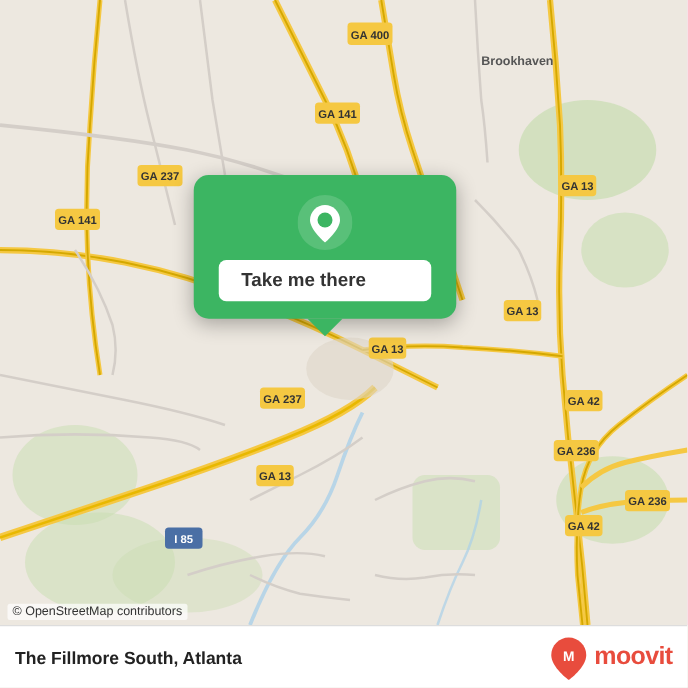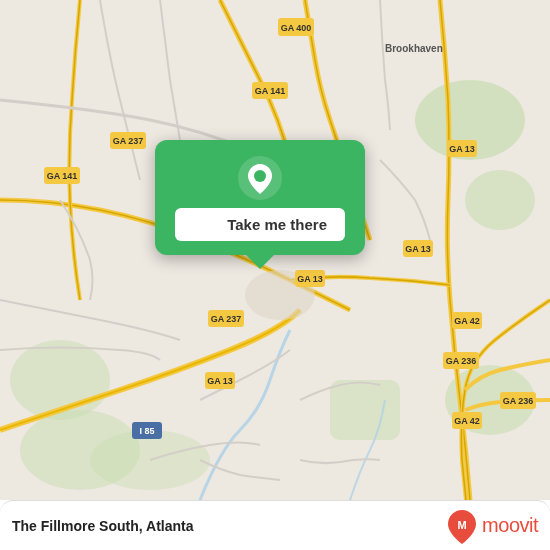--- a/index.html
+++ b/index.html
@@ -30,21 +30,20 @@
     
     #bottom-bar {
       width: 550px;
       height: 50px;
       background: #fff;
       display: flex;
       align-items: center;
       justify-content: space-between;
       padding: 0 12px;
       border-top: 1px solid #ddd;
-      border-radius: 13px;
     }
 
     .bottom-info {
       display: flex;
       flex-direction: column;
     }
 
     .bottom-title {
       font-size: 14px;
       font-weight: 600;
@@ -89,38 +88,38 @@
     .take-me-there-btn {
       background: #fff;
       color: #333;
       border: none;
       border-radius: 6px;
       font-size: 15px;
       font-weight: 600;
       padding: 8px 18px;
       cursor: pointer;
       width: 100%;
-      text-align: right;
+      text-align: left;
     }
 
     
     .moovit-logo {
       display: flex;
       align-items: center;
       gap: 4px;
     }
 
     .moovit-pin {
       width: 32px;
       height: 36px;
     }
 
     .moovit-text {
       font-size: 20px;
-      font-weight: 400;
+      font-weight: 700;
       color: #e84c3d;
       letter-spacing: -0.5px;
     }
 
     
     .osm-attribution {
       position: absolute;
       bottom: 4px;
       left: 6px;
       font-size: 10px;
@@ -240,20 +239,23 @@
     <rect x="452" y="412" width="30" height="17" rx="3" fill="#f5c842"></rect>
     <text x="467" y="424" font-family="Arial" font-size="9" font-weight="bold" fill="#333" text-anchor="middle">GA 42</text>
 
     <rect x="205" y="372" width="30" height="17" rx="3" fill="#f5c842"></rect>
     <text x="220" y="384" font-family="Arial" font-size="9" font-weight="bold" fill="#333" text-anchor="middle">GA 13</text>
 
     <rect x="132" y="422" width="30" height="17" rx="3" fill="#4a6fa5"></rect>
     <text x="147" y="434" font-family="Arial" font-size="9" font-weight="bold" fill="#fff" text-anchor="middle">I 85</text>
   </svg>
 
+  <div class="osm-attribution">
+    <span>© OpenStreetMap contributors</span>
+  </div>
 
   <div id="popup-card">
 
     <svg class="pin-icon" viewBox="0 0 44 44" xmlns="http://www.w3.org/2000/svg">
       <circle cx="22" cy="22" r="22" fill="rgba(255,255,255,0.15)"></circle>
 
       <path d="M22 8 C15.4 8 10 13.4 10 20 C10 28 22 38 22 38 C22 38 34 28 34 20 C34 13.4 28.6 8 22 8Z" fill="white"></path>
       <circle cx="22" cy="20" r="6" fill="#3cb562"></circle>
     </svg>
 

